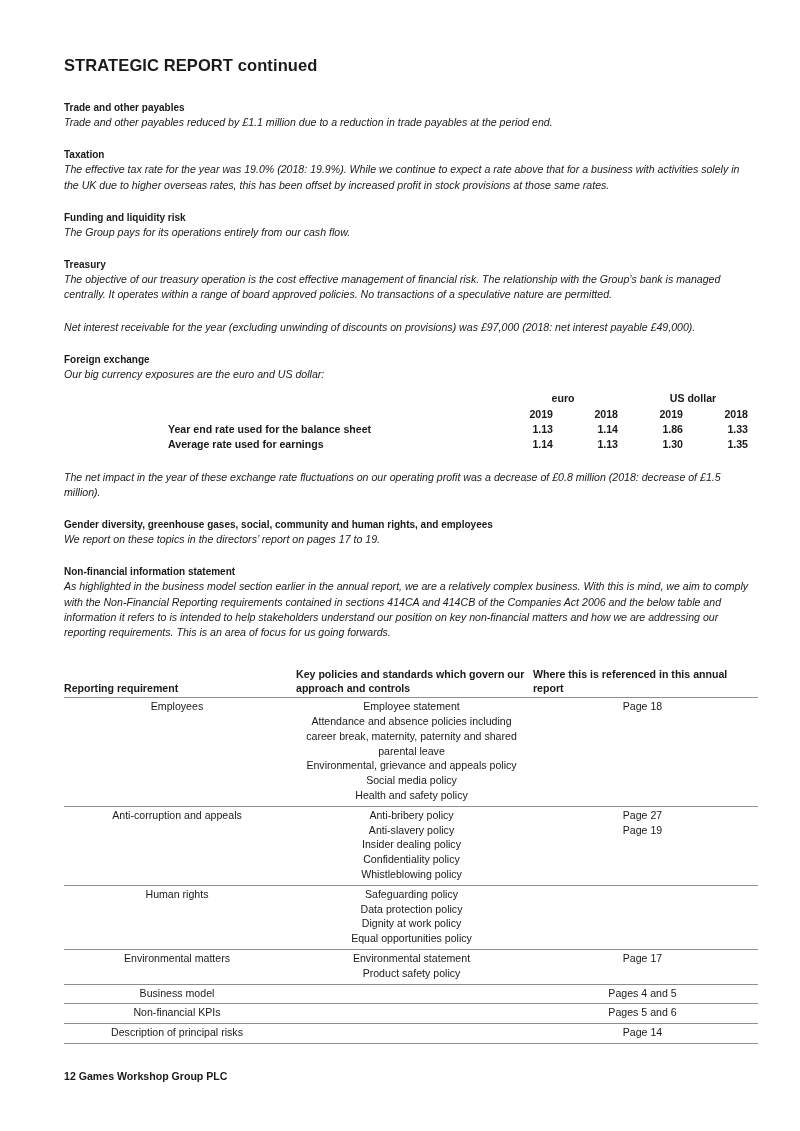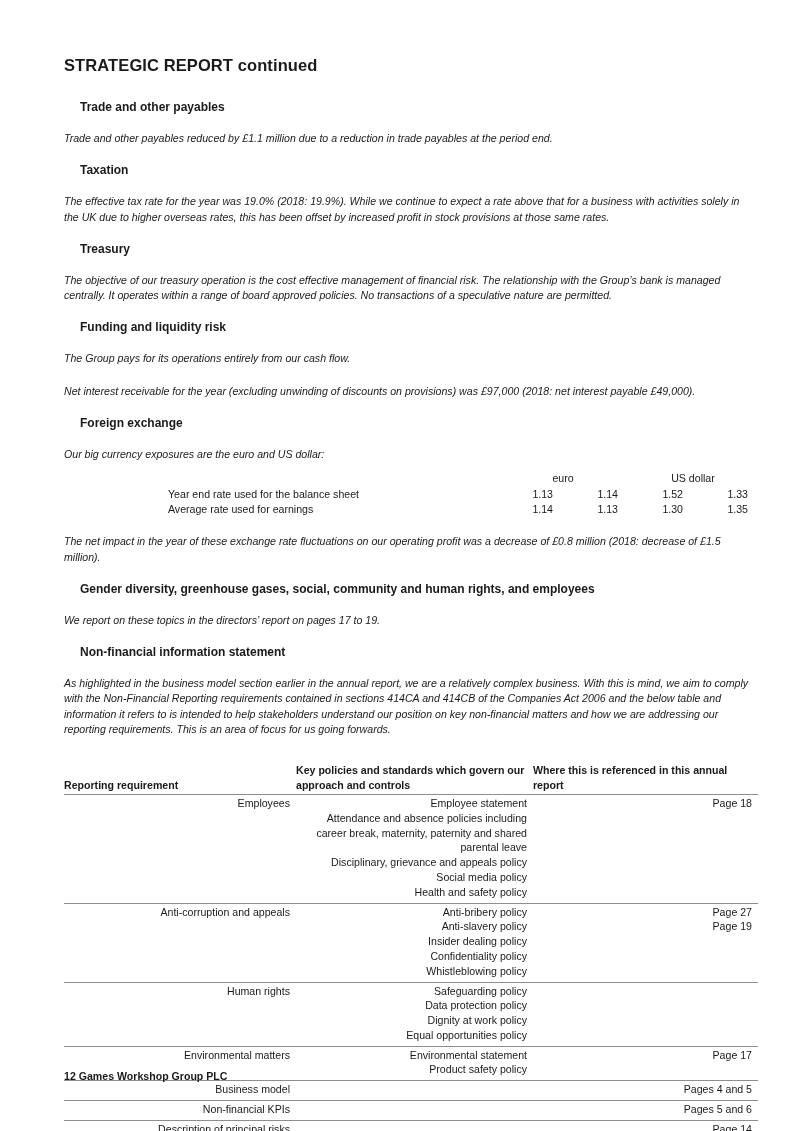--- a/index.html
+++ b/index.html
@@ -34,24 +34,24 @@
     font-weight: bold;
     margin: 0 0 0 0;
     letter-spacing: 0.1px;
     line-height: 20px;
   }
 
   .section {
     margin-top: 17px;
   }
   .section-heading {
-    font-size: 12px;
+    font-size: 10px;
     font-weight: bold;
     line-height: 15px;
-    margin: 16px;
+    margin: 0;
   }
   .section-body {
     font-size: 10.6px;
     font-weight: normal;
     line-height: 15.3px;
     margin: 0;
     max-width: 690px;
     font-style: italic;
   }
 
@@ -59,21 +59,21 @@
   .fx-table {
     margin-top: 9px;
     border-collapse: collapse;
     font-size: 10.6px;
     line-height: 15.3px;
     table-layout: fixed;
     width: 694px;
   }
   .fx-table td, .fx-table th {
     padding: 0;
-    font-weight: normal;
+    font-weight: bold;
     vertical-align: bottom;
   }
   .fx-label {
     width: 330px;
     padding-left: 104px !important;
     text-align: left;
   }
   .fx-col {
     width: 65px;
     text-align: right;
@@ -99,21 +99,21 @@
   .nf-table col.c3 { width: 225px; }
 
   .nf-table th {
     font-weight: bold;
     text-align: left;
     vertical-align: bottom;
     padding: 0 6px 1px 0;
     border-bottom: 1.3px solid #8e8e8e;
   }
   .nf-table td {
-    text-align: right;
+    text-align: center;
     vertical-align: top;
     padding: 1px 6px 3px 0;
     border-bottom: 1.3px solid #8e8e8e;
     font-weight: normal;
     margin-left: 20px;
   }
   .policy-line { display: block; }
   .ref-line { display: block; }
 </style>
 </head>
@@ -128,49 +128,56 @@
       <p class="section-heading">Trade and other payables</p>
       <p class="section-body">Trade and other payables reduced by £1.1 million due to a reduction in trade payables at the period end.</p>
     </div>
 
     <div class="section">
       <p class="section-heading">Taxation</p>
       <p class="section-body">The effective tax rate for the year was 19.0% (2018: 19.9%). While we continue to expect a rate above that for a business with activities solely in the UK due to higher overseas rates, this has been offset by increased profit in stock provisions at those same rates.</p>
     </div>
 
     <div class="section">
+      <p class="section-heading">Funding and liquidity risk</p>
+      <p class="section-body">The Group pays for its operations entirely from our cash flow.</p>
+    </div>
+
+    <div class="section">
       <p class="section-heading">Treasury</p>
       <p class="section-body">The objective of our treasury operation is the cost effective management of financial risk. The relationship with the Group’s bank is managed centrally. It operates within a range of board approved policies. No transactions of a speculative nature are permitted.</p>
-    </div>
-
-    <div class="section">
-      <p class="section-heading">Funding and liquidity risk</p>
-      <p class="section-body">The Group pays for its operations entirely from our cash flow.</p>
     </div>
 
     <div class="section">
       <p class="section-body">Net interest receivable for the year (excluding unwinding of discounts on provisions) was £97,000 (2018: net interest payable £49,000).</p>
     </div>
 
     <div class="section">
       <p class="section-heading">Foreign exchange</p>
       <p class="section-body">Our big currency exposures are the euro and US dollar:</p>
 
       <table class="fx-table">
         <tbody>
           <tr>
             <td class="fx-label"></td>
             <td class="fx-group" colspan="2">euro</td>
             <td class="fx-group" colspan="2">US dollar</td>
           </tr>
           <tr>
+            <td class="fx-label"></td>
+            <td class="fx-col fx-bold">2019</td>
+            <td class="fx-col">2018</td>
+            <td class="fx-col fx-bold">2019</td>
+            <td class="fx-col">2018</td>
+          </tr>
+          <tr>
             <td class="fx-label">Year end rate used for the balance sheet</td>
             <td class="fx-col fx-bold">1.13</td>
             <td class="fx-col">1.14</td>
-            <td class="fx-col fx-bold">1.52</td>
+            <td class="fx-col fx-bold">1.86</td>
             <td class="fx-col">1.33</td>
           </tr>
           <tr>
             <td class="fx-label">Average rate used for earnings</td>
             <td class="fx-col fx-bold">1.14</td>
             <td class="fx-col">1.13</td>
             <td class="fx-col fx-bold">1.30</td>
             <td class="fx-col">1.35</td>
           </tr>
         </tbody>
@@ -201,21 +208,21 @@
           <th>Key policies and standards which govern our approach and controls</th>
           <th>Where this is referenced in this annual report</th>
         </tr>
       </thead>
       <tbody id="nf-body">
       <tr>
             <td>Employees</td>
             <td>
               <span class="policy-line">Employee statement</span>
               <span class="policy-line">Attendance and absence policies including career break, maternity, paternity and shared parental leave</span>
-              <span class="policy-line">Disciplinary, grievance and appeals policy</span>
+              <span class="policy-line">Environmental, grievance and appeals policy</span>
               <span class="policy-line">Social media policy</span>
               <span class="policy-line">Health and safety policy</span>
             </td>
             <td>
               <span class="ref-line">Page 18</span>
             </td>
           </tr>
           <tr>
             <td>Anti-corruption and appeals</td>
             <td>

